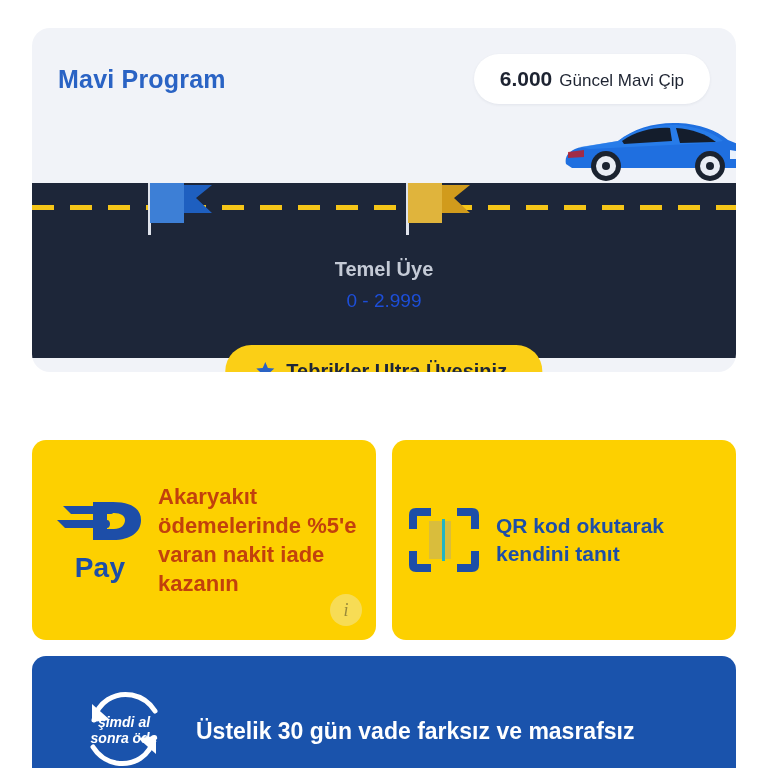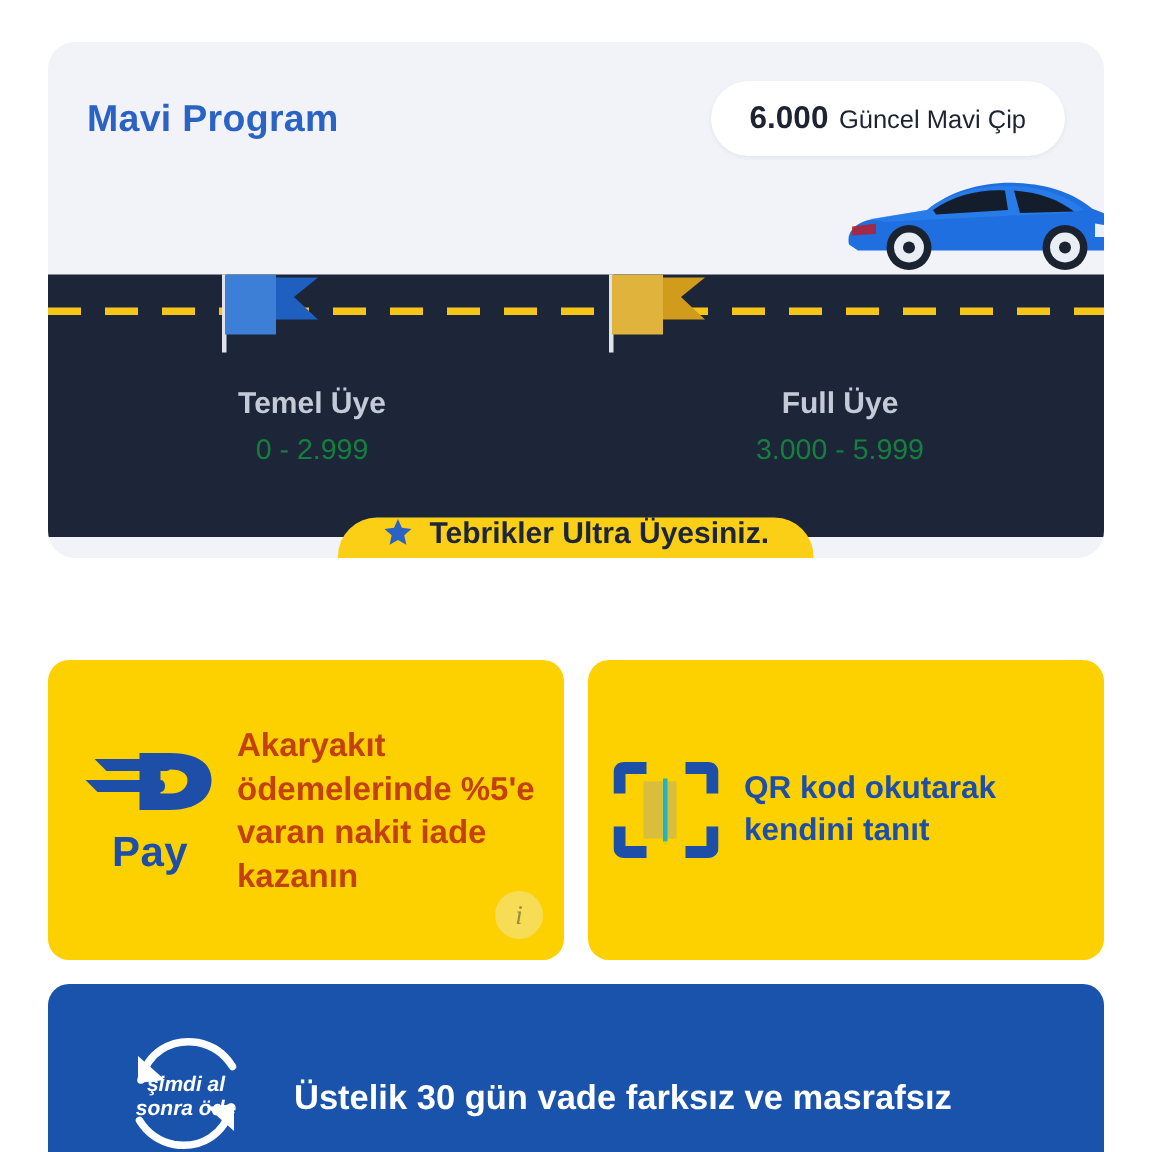--- a/index.html
+++ b/index.html
@@ -138,36 +138,36 @@
     text-align: center;
   }
   .tier-name {
     font-size: 20px;
     font-weight: bold;
     color: #c4cad6;
     margin-bottom: 9px;
   }
   .tier-range {
     font-size: 19px;
-    color: #15803d;
+    color: #1d4ed8;
   }
   .tier.active .tier-name { color: #f5c518; }
   .tier.active .tier-range { color: #ffffff; }
 
   
   .congrats {
     position: absolute;
     left: 50%;
     transform: translateX(-50%);
     bottom: -25px;
     background: #fbcf16;
     border-radius: 28px;
     height: 52px;
     display: flex;
-    align-items: flex-start;
+    align-items: center;
     gap: 11px;
     padding: 0 30px;
     z-index: 5;
   }
   .congrats-text {
     font-size: 20px;
     font-weight: bold;
     color: #1d2639;
     white-space: nowrap;
   }
@@ -328,24 +328,20 @@
           <circle cx="150" cy="50" r="10" fill="#e9edf4"></circle>
           <circle cx="150" cy="50" r="4" fill="#1b2330"></circle>
         </svg>
       </div>
 
       <div class="tiers">
         <div class="tier">
           <div class="tier-name">Temel Üye</div>
           <div class="tier-range">0 - 2.999</div>
         </div>
-        <div class="tier">
-          <div class="tier-name">Full Üye</div>
-          <div class="tier-range">3.000 - 5.999</div>
-        </div>
       </div>
     </div>
 
     <div class="congrats">
       <svg width="20" height="20" viewBox="0 0 20 20">
         <path d="M10 1 L12.6 6.9 L19 7.6 L14.2 11.9 L15.6 18.2 L10 15 L4.4 18.2 L5.8 11.9 L1 7.6 L7.4 6.9 Z" fill="#2a63c4"></path>
       </svg>
       <span class="congrats-text">Tebrikler Ultra Üyesiniz.</span>
     </div>
   </div>

